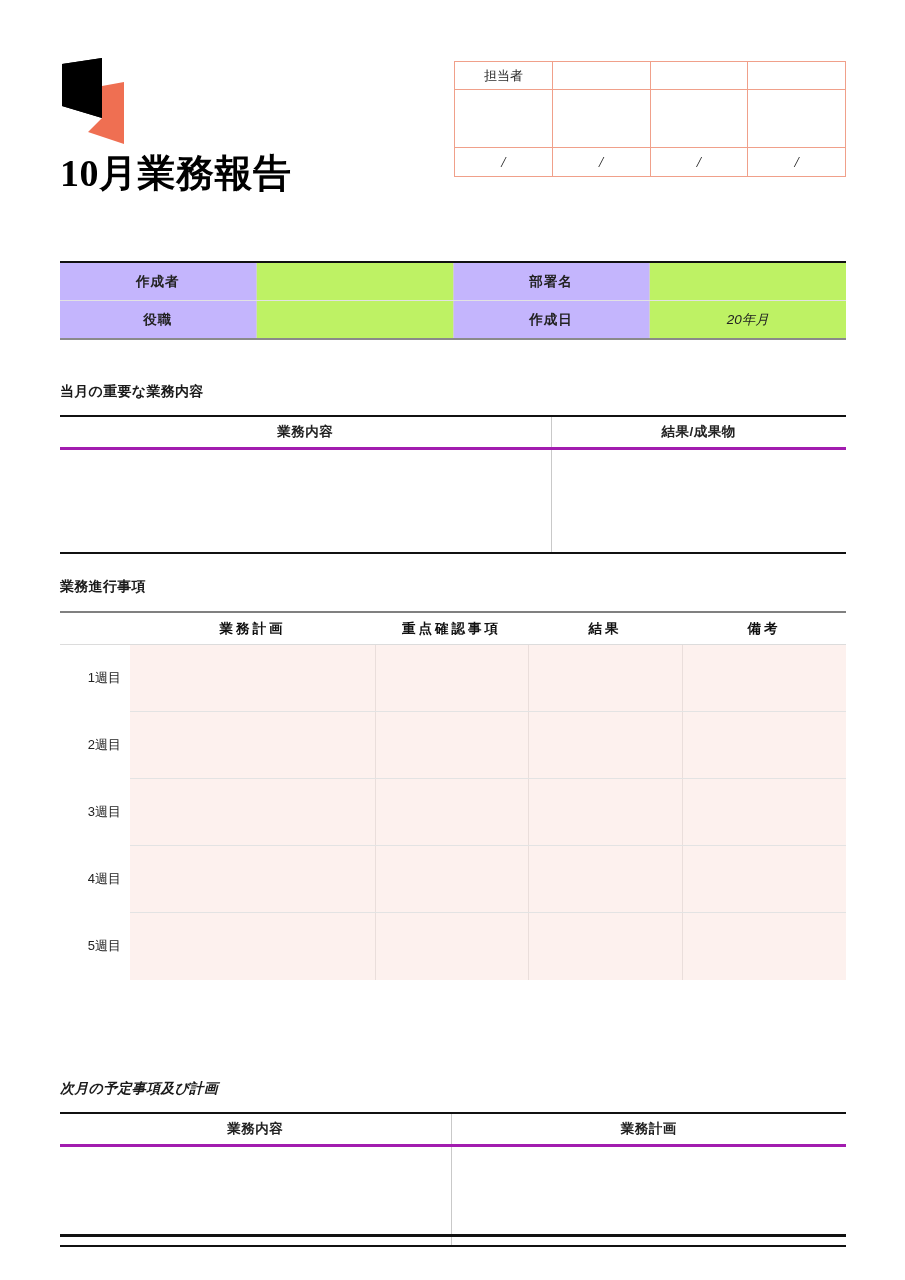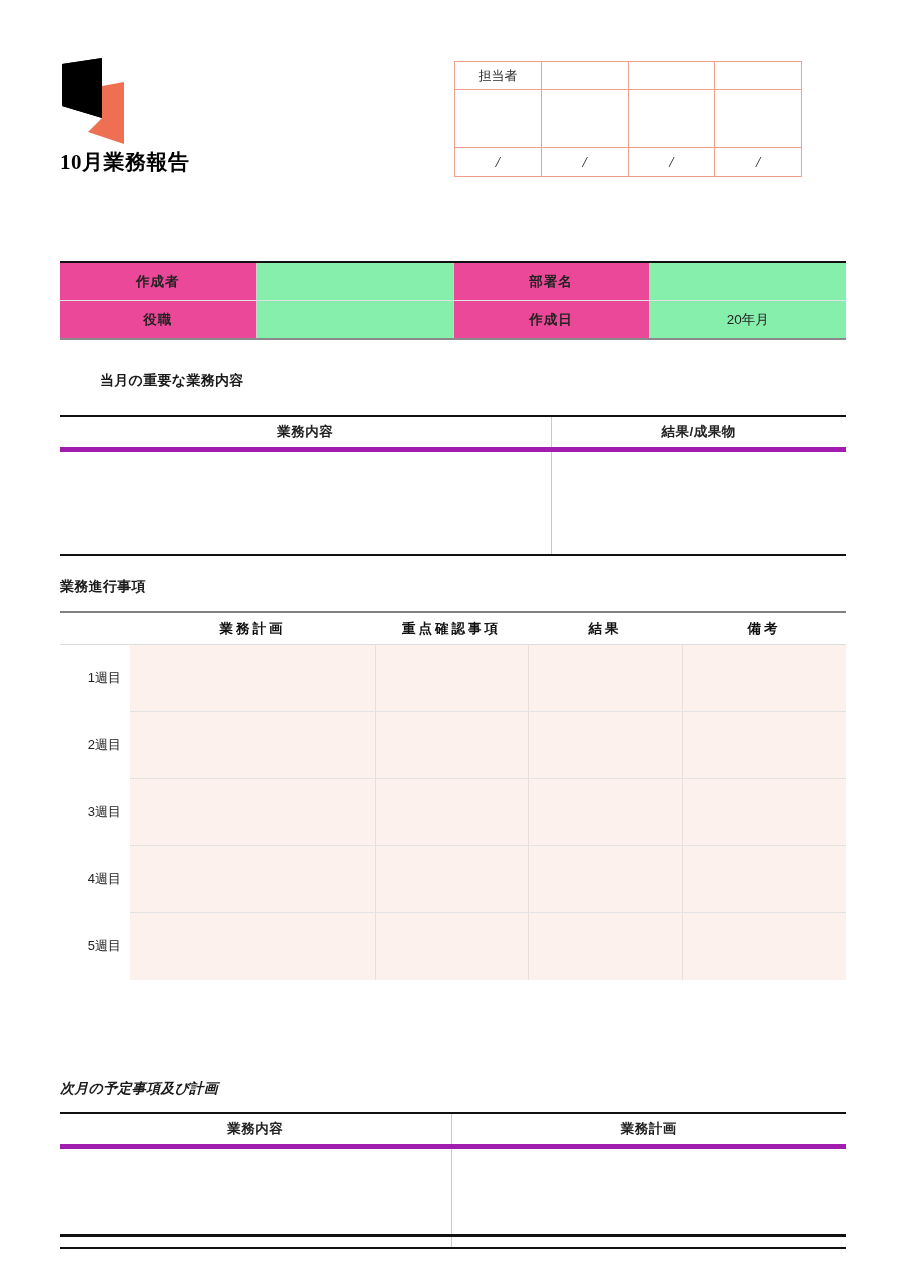--- a/index.html
+++ b/index.html
@@ -30,33 +30,33 @@
     width: 82px;
     height: 92px;
   }
 
   
   .doc-title {
     position: absolute;
     left: 60px;
     top: 148px;
     font-family: "Liberation Serif", "DejaVu Serif", serif;
-    font-size: 21px;
+    font-size: 38px;
     font-weight: bold;
     letter-spacing: 0.5px;
     color: #000000;
     white-space: nowrap;
   }
 
   
   .approval {
     position: absolute;
     left: 454px;
     top: 61px;
-    width: 348px;
+    width: 392px;
     border-collapse: collapse;
     table-layout: fixed;
   }
   .approval td {
     border: 1px solid #f0a08a;
     padding: 0;
     text-align: center;
     vertical-align: middle;
     font-size: 13px;
     color: #2b2b2b;
@@ -93,52 +93,52 @@
     border-top: 2.5px solid #111111;
     border-bottom: 2px solid #8a8a8a;
   }
   .info td {
     height: 37px;
     border-right: 1px solid #cfcfcf;
   }
   .info td:last-child { border-right: none; }
   .info tr:first-child td { border-bottom: 1px solid #e2e2e2; }
   .info .lbl {
-    background: #ec4899;
+    background: #c4b5fd;
     font-weight: bold;
     letter-spacing: 1px;
   }
-  .info .val { background: #86efac; }
+  .info .val { background: #bef264; font-style: italic; }
 
   
   .sec-h {
     position: absolute;
     left: 60px;
     font-size: 14px;
     font-weight: bold;
     color: #1a1a1a;
     letter-spacing: 0.3px;
     white-space: nowrap;
   }
-  .sec-h.a { top: 372px; margin-left: 40px; }
+  .sec-h.a { top: 383px; }
   .sec-h.b { top: 578px; font-family: Liberation Serif, serif; }
   .sec-h.c { top: 1080px; font-style: italic; }
 
   
   .two-col {
     left: 60px;
     width: 786px;
     border-top: 2.5px solid #111111;
     border-bottom: 2.5px solid #111111;
   }
   .two-col .hd {
     height: 30px;
     font-weight: bold;
     letter-spacing: 0.5px;
-    border-bottom: 5px solid #a21caf;
+    border-bottom: 3px solid #a21caf;
   }
   .two-col .bd { background: #ffffff; }
   .two-col .c1 { border-right: 1px solid #c9c9c9; }
 
   .tbl-important { top: 415px; }
   .tbl-important .bd { height: 102px; }
 
   .tbl-next { top: 1112px; }
   .tbl-next .bd { height: 98px; }
 

